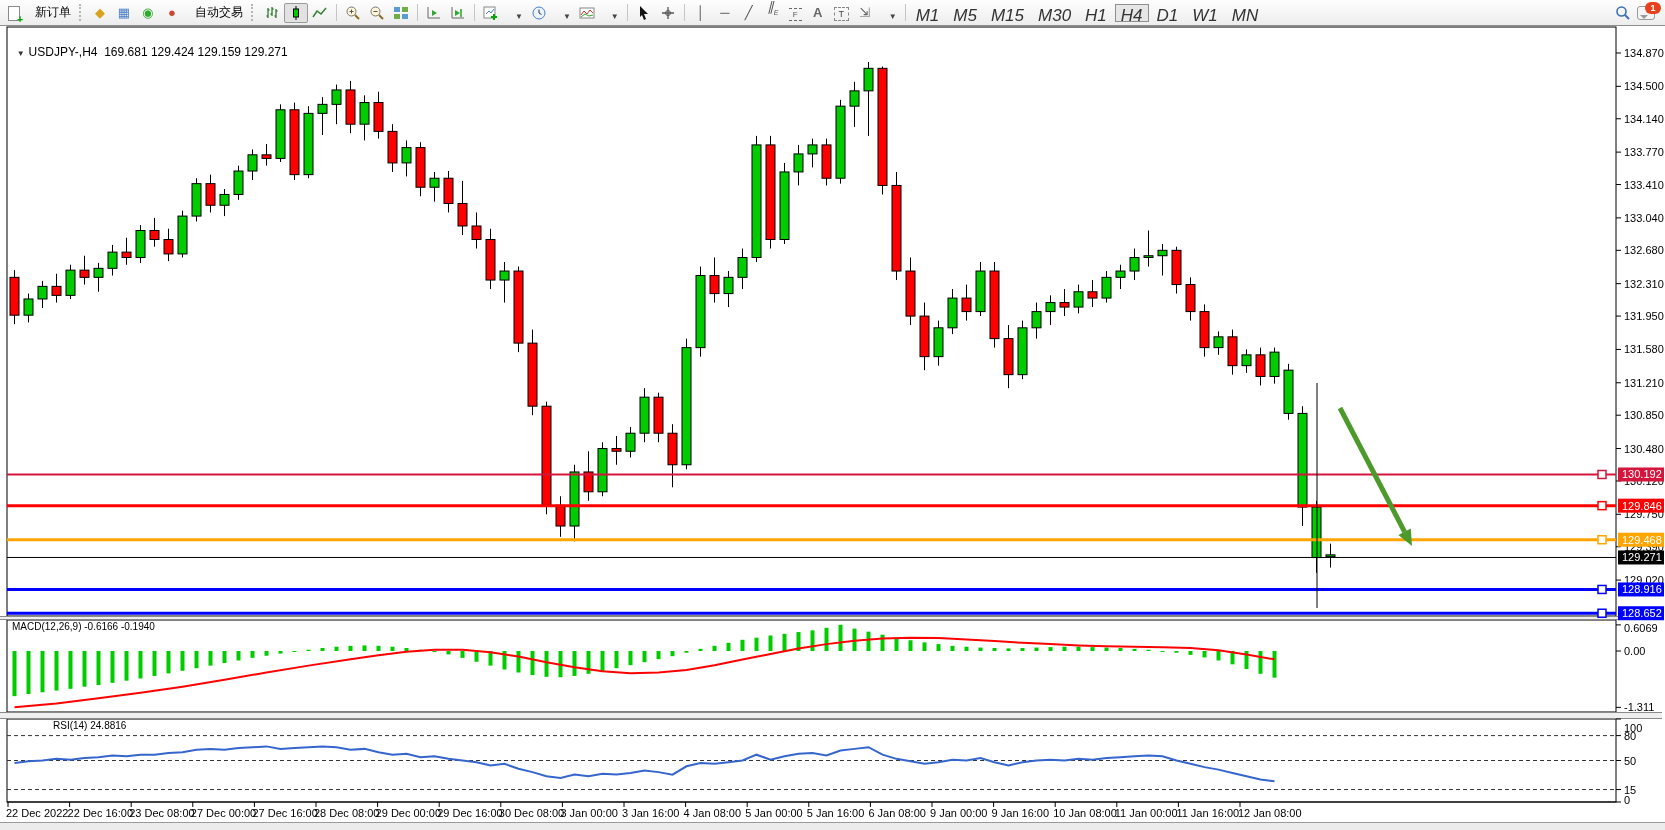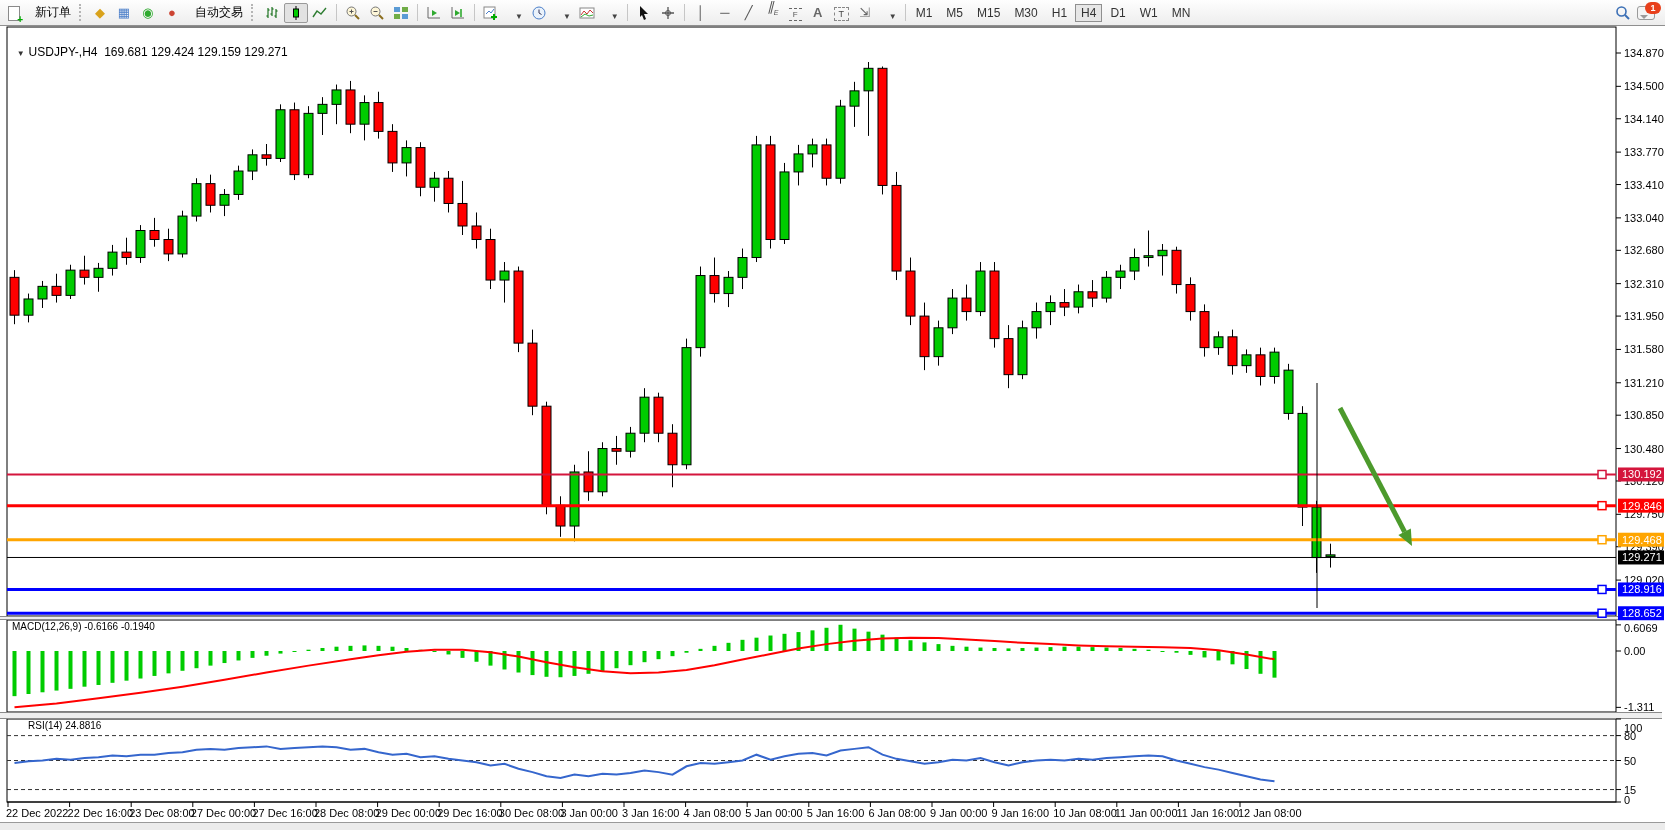--- a/index.html
+++ b/index.html
@@ -12,34 +12,34 @@
   .tbtn.active{border:1px solid #9a9a9a;background:#e2e2e2;}
   .sep{width:1px;height:17px;background:#c6c6c6;margin:0 4px;}
   .grip{width:3px;height:17px;border-left:2px dotted #b5b5b5;margin:0 4px;}
   .gly{display:inline-block;width:16px;text-align:center;font-size:13px;line-height:16px;}
   .caret{font-size:8px;color:#444;margin-left:1px;}
   .ic-doc{display:inline-block;width:10px;height:13px;background:#fff;border:1px solid #8a8a8a;position:relative;}
   .ic-doc::after{content:"+";position:absolute;right:-4px;bottom:-5px;color:#0a0;font-weight:bold;font-size:10px;}
   .ic-fibo{display:inline-block;width:13px;height:11px;border-top:1px dashed #666;border-bottom:1px dashed #666;
            font-size:8px;color:#555;text-align:center;line-height:11px;}
   .ic-tlabel{display:inline-block;width:13px;height:12px;border:1px dashed #888;font-size:9px;color:#444;text-align:center;line-height:12px;}
-  .tf-btn{padding:1px 5px;border:1px solid transparent;background:transparent;font-size:12px;color:#333;height:18px;}
+  .tf-btn{padding:1px 5px;border:1px solid transparent;background:transparent;font-size:17px;color:#333;height:18px;font-style:italic;}
   .tf-btn.active{border:1px solid #8f8f8f;background:#e6e6e6;}
   .right-cluster{margin-left:auto;display:flex;align-items:center;gap:6px;padding-right:6px;}
   .bubble{position:relative;width:16px;height:12px;border:1px solid #9a9a9a;border-radius:3px;background:#f4f4f4;}
   .bubble::after{content:"";position:absolute;left:2px;bottom:-4px;border:4px solid transparent;border-top-color:#9a9a9a;}
   .badge{position:absolute;top:-5px;right:-7px;min-width:12px;height:12px;background:#e8401c;color:#fff;
          border-radius:7px;font-size:9px;line-height:12px;text-align:center;padding:0 2px;font-weight:bold;}
   
   #chart-svg{position:absolute;left:0;top:0;width:1665px;height:830px;z-index:1;pointer-events:none;}
   .overlay{position:absolute;z-index:2;font-size:10px;color:#000;white-space:pre;}
   #chart-title{left:10px;top:31px;font-size:12px;}
   #chart-title .dd{font-size:8px;color:#333;margin-right:4px;}
   #macd-label{left:12px;top:621px;}
-  #rsi-label{left:0;top:720px;padding-left:28px;}
+  #rsi-label{left:25px;top:720px;padding-left:28px;}
   .bottom-strip{position:absolute;left:0;top:822px;width:1665px;height:8px;background:#ececec;border-top:1px solid #9a9a9a;z-index:2;}
 </style>
 </head>
 <body>
 
 <div class="toolbar">
   <button class="tbtn">
     <span class="ic-doc"></span>
     <span>新订单</span>
   </button>

